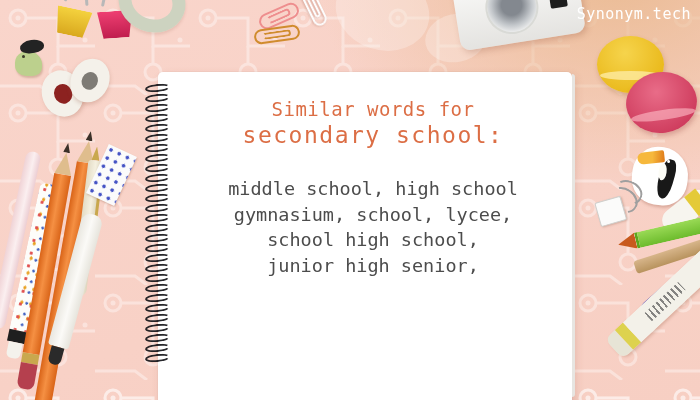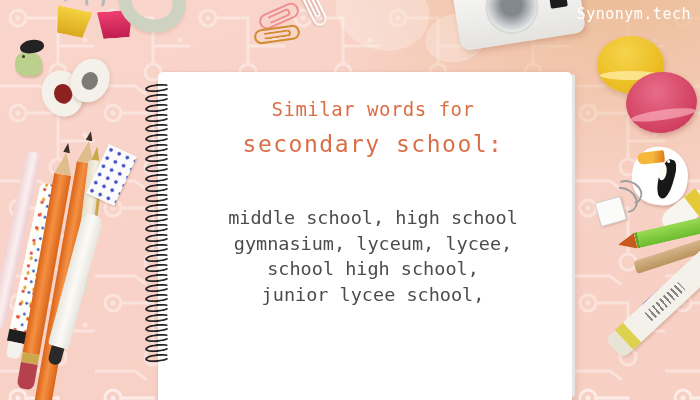--- a/index.html
+++ b/index.html
@@ -25,22 +25,22 @@
     position: absolute; left: 158px; top: 72px; width: 414px; height: 336px; z-index: 2;
     background: #ffffff; border-radius: 5px;
     box-shadow: 3px 4px 10px rgba(140,70,50,0.20), 0 0 0 1px rgba(0,0,0,0.02);
   }
   .page::before { 
     content:""; position:absolute; right:-3px; top:2px; width:3px; height:96%;
     background:#e7e5e1; border-radius:0 3px 3px 0;
   }
   .page-inner { padding: 26px 14px 0 30px; text-align: center; }
   .title-1 { font-size: 19px; color: #dc6e45; letter-spacing: 0.5px; }
-  .title-2 { font-size: 23px; color: #dc6e45; letter-spacing: 1.5px; margin-top: 11px; }
-  .synonyms { margin-top: 48px; font-size: 18.5px; line-height: 25.5px; color: #4c4c4c; }
+  .title-2 { font-size: 23px; color: #dc6e45; letter-spacing: 1.5px; margin-top: 2px; }
+  .synonyms { margin-top: 28px; font-size: 18.5px; line-height: 25.5px; color: #4c4c4c; }
 
   .spiral { position: absolute; left: 145px; top: 84px; z-index: 3; display: flex; flex-direction: column; gap: 2px; }
   .ring {
     width: 25px; height: 8px; border: 2.5px solid #17171b; border-radius: 50%;
     border-right-color: transparent; transform: rotate(-6deg); opacity: 0.93;
   }
 
   .watermark { position: absolute; top: 5px; right: 9px; z-index: 4; font-size: 15px; color: #ffffff; letter-spacing: 0.5px; }
 
   
@@ -300,23 +300,23 @@
     <span class="mw-body"></span>
     <span class="mw-tip"></span>
   </div>
 
   <div class="page">
     <div class="page-inner">
       <div class="title-1">Similar words for</div>
       <div class="title-2">secondary school:</div>
       <div class="synonyms">
         <div class="syn-line">middle school, high school</div>
-        <div class="syn-line">gymnasium, lyceum, lycee,</div>
+        <div class="syn-line">gymnasium, school, lycee,</div>
         <div class="syn-line">school high school,</div>
-        <div class="syn-line">junior lycee school,</div>
+        <div class="syn-line">junior high senior,</div>
       </div>
     </div>
   </div>
   <div class="spiral">
       <span class="ring"></span>
       <span class="ring"></span>
       <span class="ring"></span>
       <span class="ring"></span>
       <span class="ring"></span>
       <span class="ring"></span>

